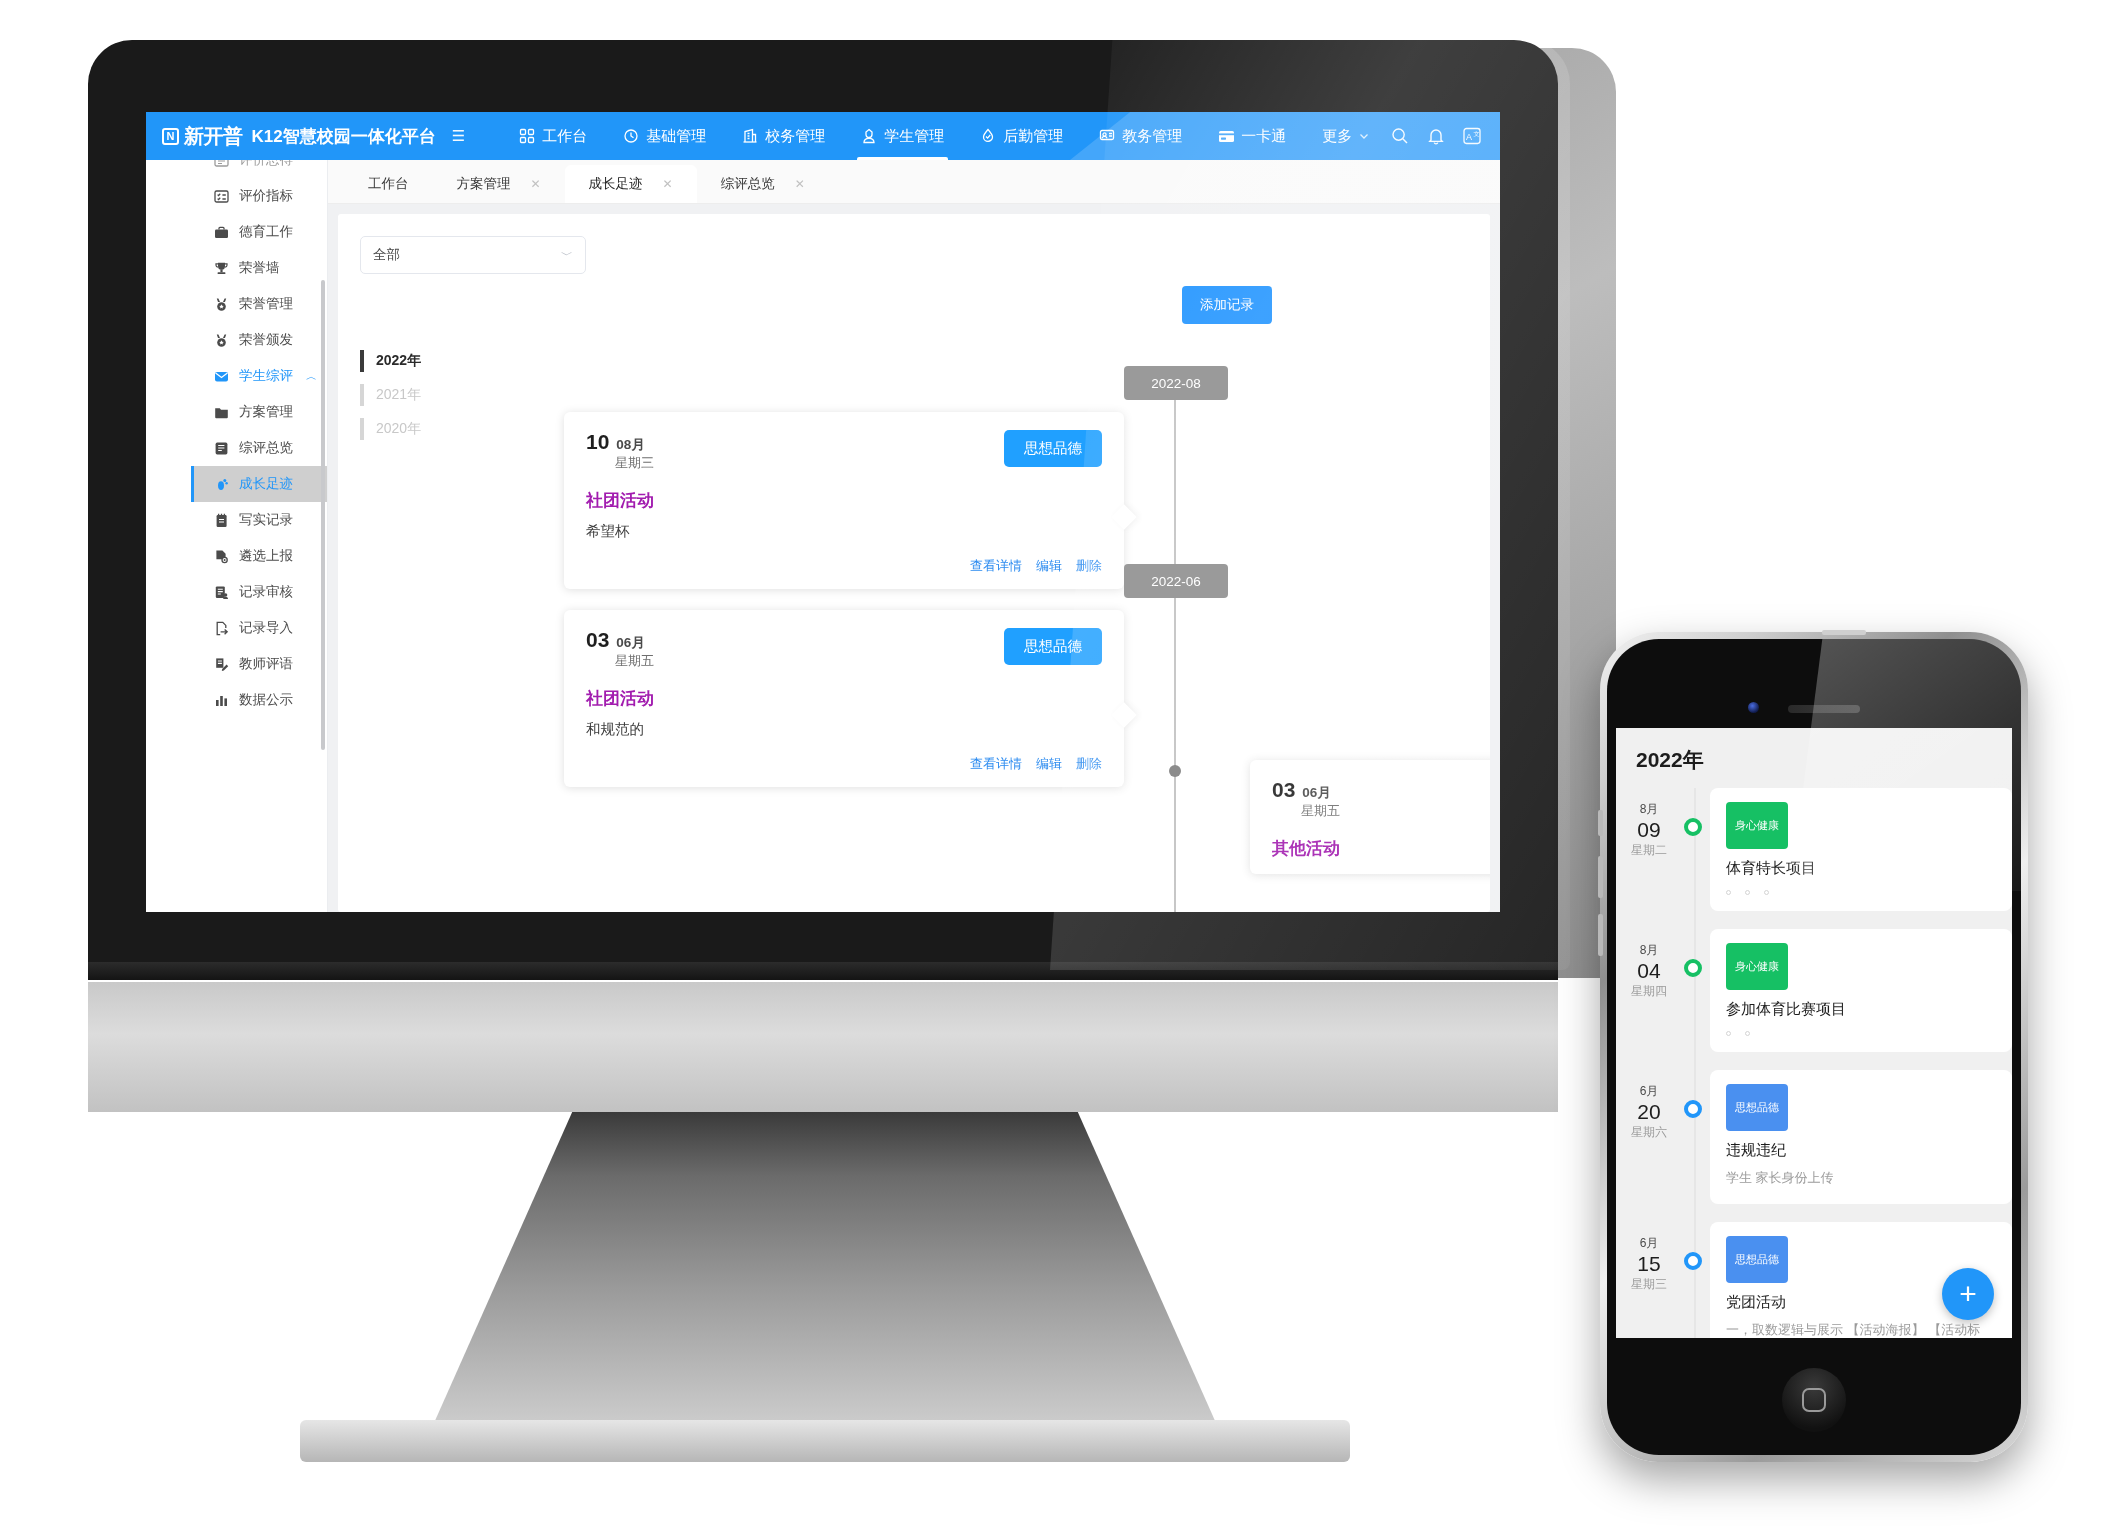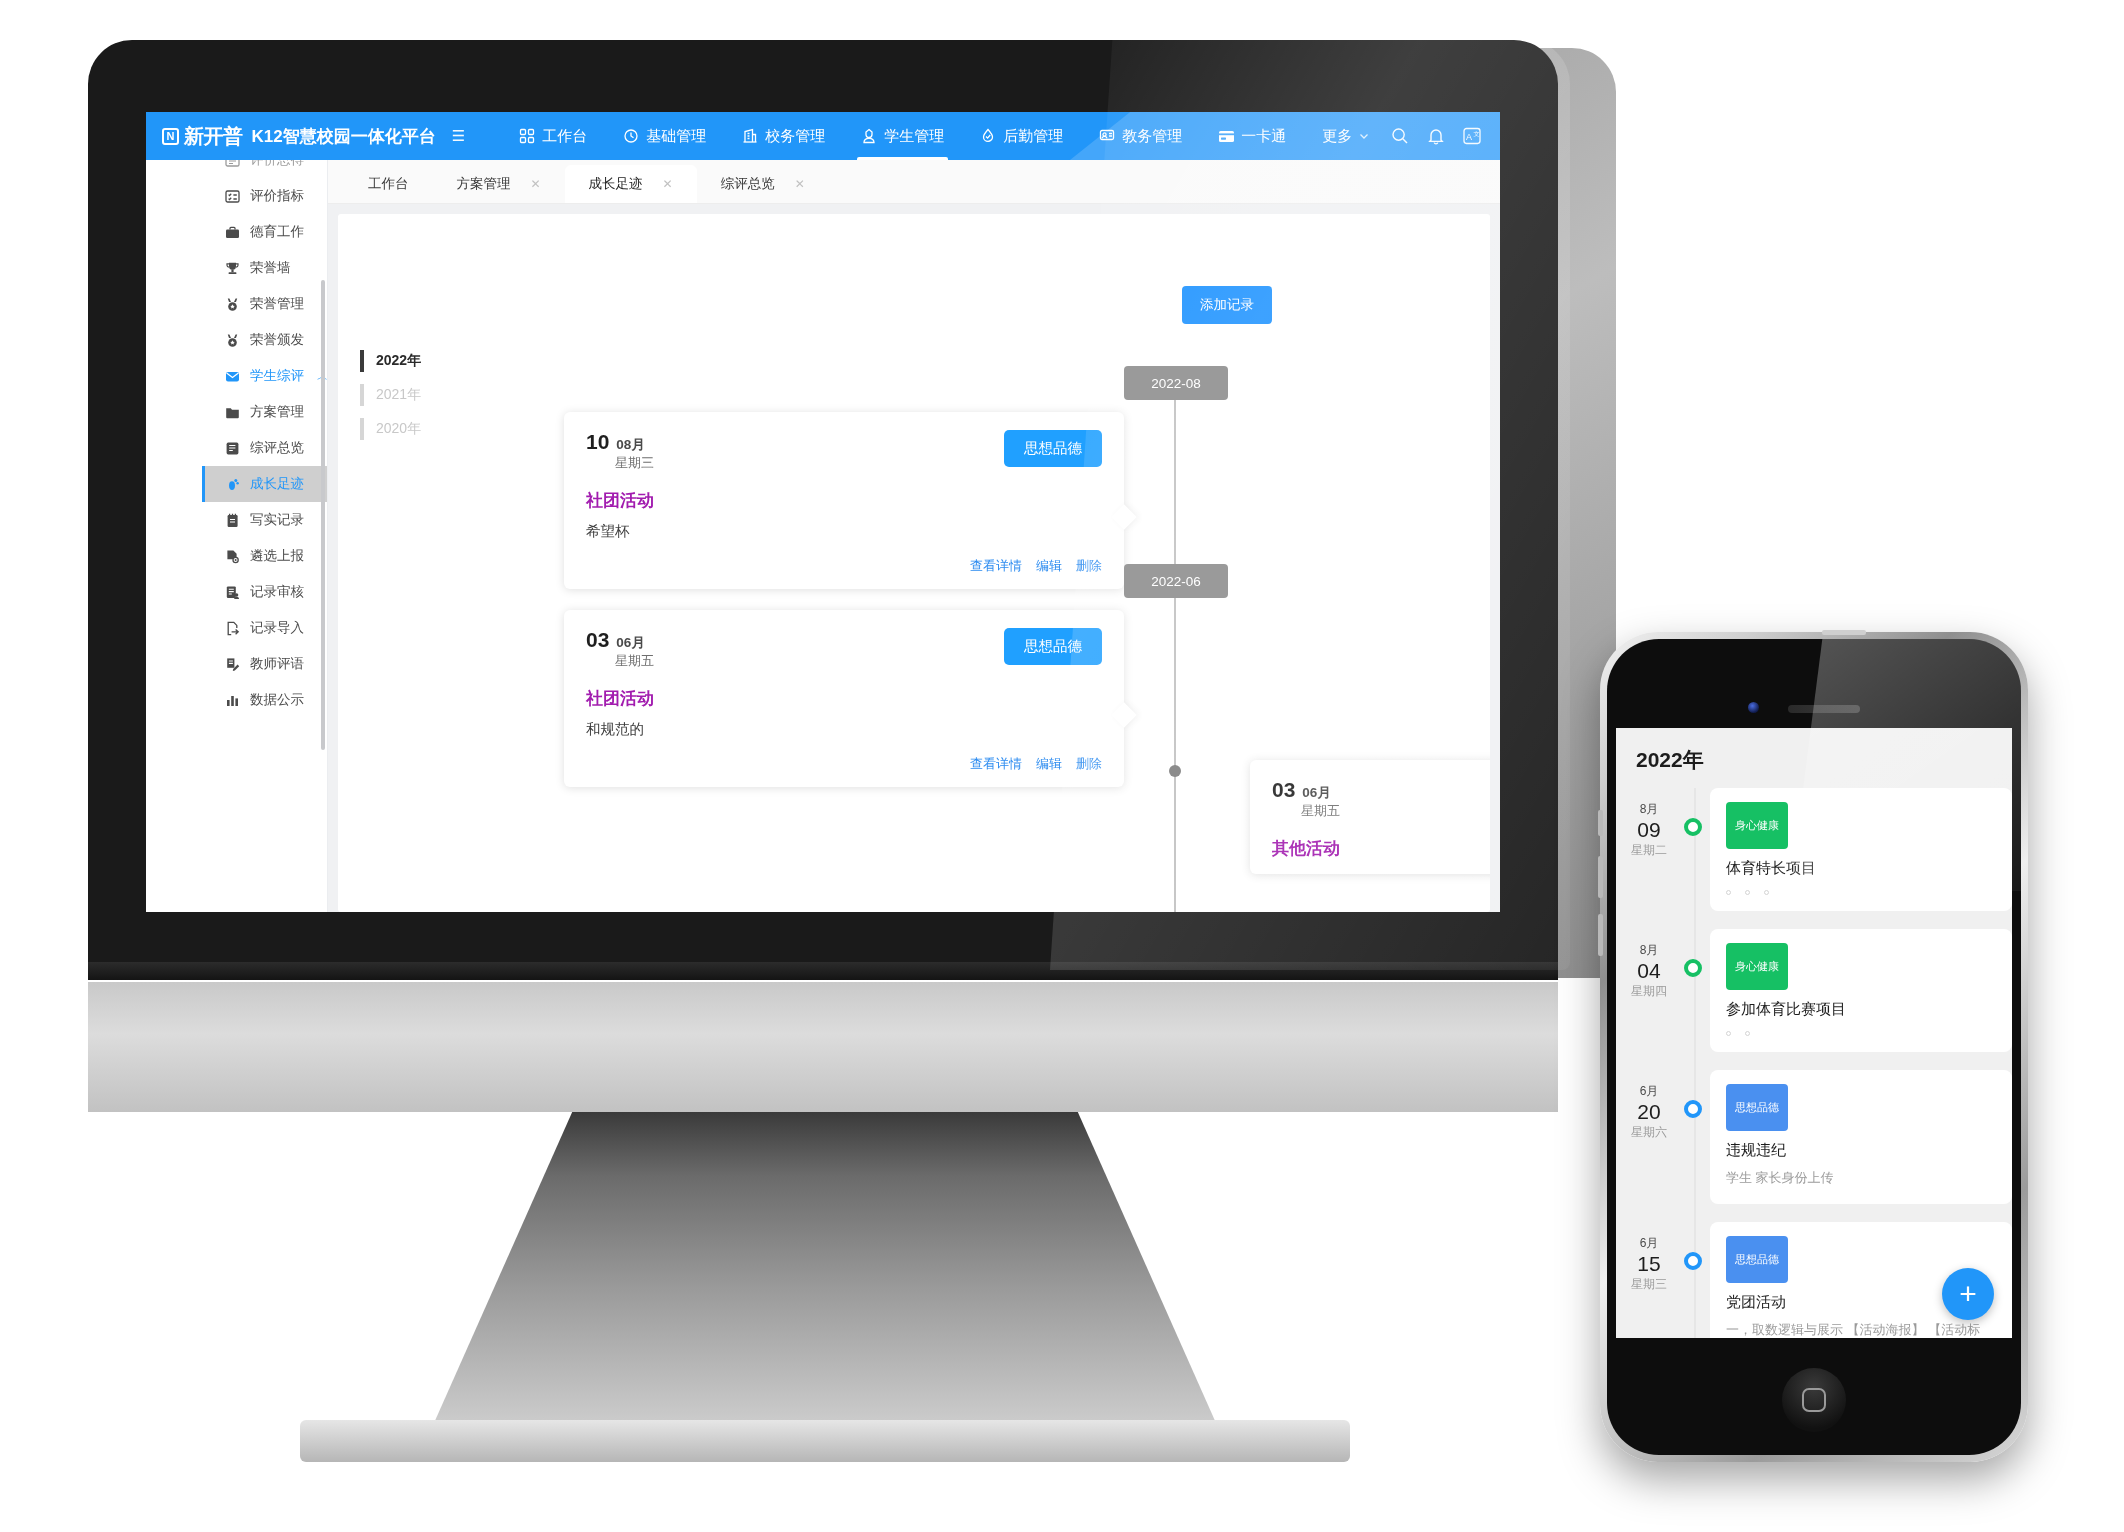--- a/index.html
+++ b/index.html
@@ -104,21 +104,21 @@
   .hdr-ico { width: 20px; height: 20px; opacity: .95; }
 
   
   .app-body { display: flex; height: 752px; background: #f5f6f8; }
 
   
   .sidebar {
     width: 182px; background: #fff; position: relative; flex: none;
     overflow: hidden; border-right: 1px solid #ebedf0;
   }
-  .side-scroll { position: absolute; top: -18px; left: 16px; width: 182px; padding-left: 40px; }
+  .side-scroll { position: absolute; top: -18px; left: 5px; width: 182px; padding-left: 40px; }
   .side-item {
     display: flex; align-items: center; height: 36px; padding-left: 22px;
     font-size: 13.5px; color: #4b4b4b; cursor: pointer; position: relative;
   }
   .side-item .si-ico {
     width: 16px; height: 16px; margin-right: 10px; flex: none;
     display:flex; align-items:center; justify-content:center; color:#4b4b4b;
   }
   .side-item.group { color: #2196f9; }
   .side-item.group .si-ico { color: #2196f9; }
@@ -603,20 +603,26 @@
             <span class="x">✕</span>
           </div>
           <div class="tab">
             <span>综评总览</span>
             <span class="x">✕</span>
           </div>
         </div>
 
         <div class="content">
 
+          <div class="filter-row">
+            <div class="select-box">
+              <span>全部</span>
+              <span class="caret">﹀</span>
+            </div>
+          </div>
 
           <button class="add-btn">添加记录</button>
 
           <div class="years">
             <div class="year-row active">
               <span class="year-bar"></span>
               <span class="year-label">2022年</span>
             </div>
             <div class="year-row">
               <span class="year-bar"></span>

